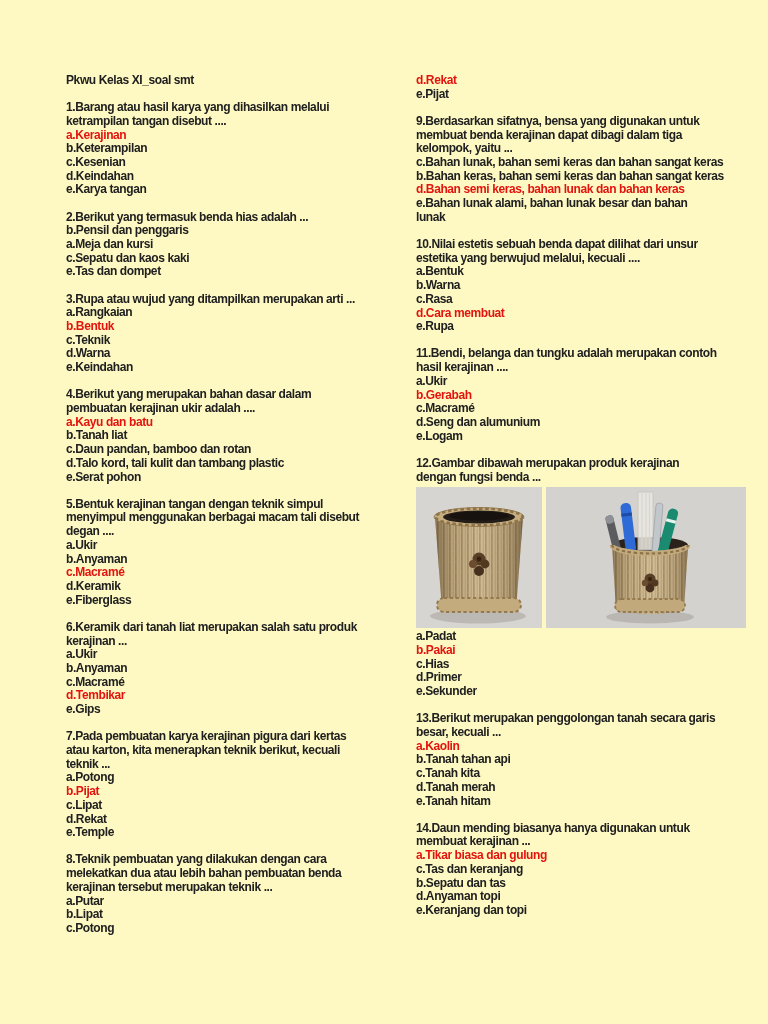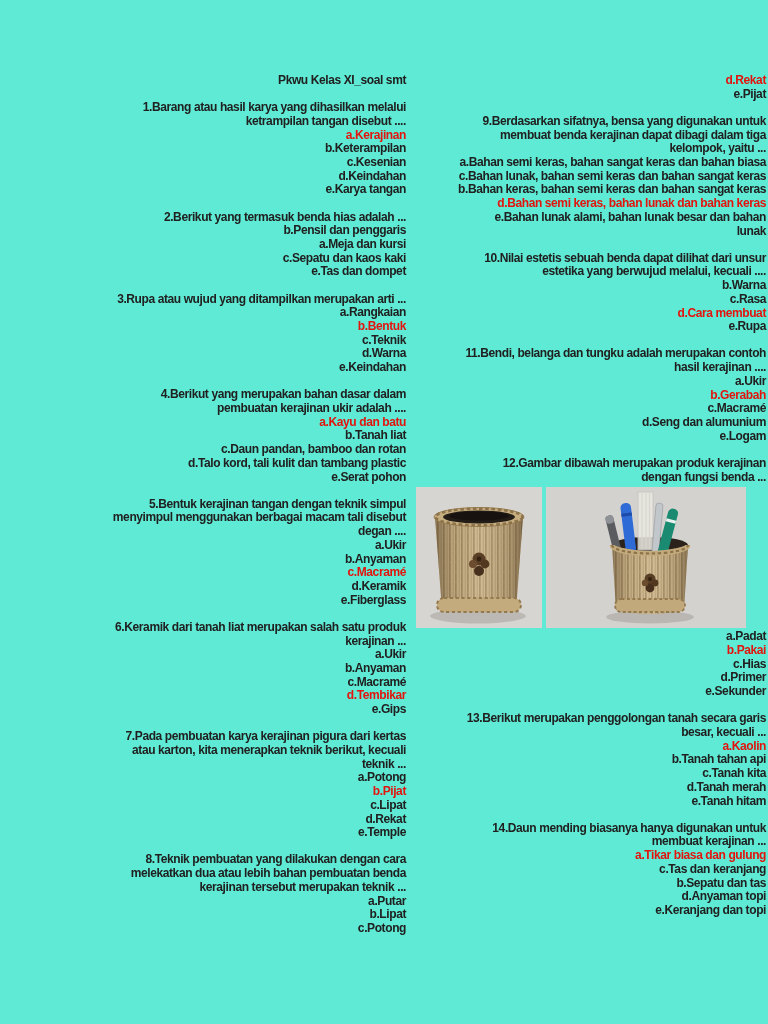--- a/index.html
+++ b/index.html
@@ -1,19 +1,19 @@
 <!DOCTYPE html>
 <html><head>
 <meta charset="utf-8">
 <style>
   html,body{margin:0;padding:0;background:#ffffff;}
   .page{
-    position:relative;width:768px;height:1024px;background:#5eead4;overflow:hidden;
+    position:relative;width:768px;height:1024px;background:#fef9c3;overflow:hidden;
     font-family:"Liberation Sans",sans-serif;font-weight:700;
-    color:#202020;font-size:12px;line-height:13.7px;letter-spacing:-0.4px;text-align:right;
+    color:#202020;font-size:12px;line-height:13.7px;letter-spacing:-0.4px;
   }
   .col{position:absolute;top:74px;}
   .col-left{left:66px;width:340px;}
   .col-right{left:416px;width:350px;}
   .qblock{margin-bottom:13.5px;}
   .title{margin-bottom:13.5px;}
   .qtext,.opt{white-space:pre;}
   .red{color:#e3130d;}
   .figure{display:flex;gap:4px;margin:3px 0 2px 0;width:330px;height:141px;}
   .figure svg{display:block;flex:0 0 auto;}
@@ -97,30 +97,30 @@
     </div>
   <div class="col col-right" id="col-right">
       <div class="qblock">
         <div class="opt red">d.Rekat</div>
         <div class="opt">e.Pijat</div>
       </div>
       <div class="qblock">
         <div class="qtext">9.Berdasarkan sifatnya, bensa yang digunakan untuk
 membuat benda kerajinan dapat dibagi dalam tiga
 kelompok, yaitu ...</div>
-        <div class="opt">a.Bahan semi keras, bahan sangat keras dan bahan biasa</div>
         <div class="opt">c.Bahan lunak, bahan semi keras dan bahan sangat keras</div>
         <div class="opt">b.Bahan keras, bahan semi keras dan bahan sangat keras</div>
         <div class="opt red">d.Bahan semi keras, bahan lunak dan bahan keras</div>
         <div class="opt">e.Bahan lunak alami, bahan lunak besar dan bahan
 lunak</div>
       </div>
       <div class="qblock">
         <div class="qtext">10.Nilai estetis sebuah benda dapat dilihat dari unsur
 estetika yang berwujud melalui, kecuali ....</div>
+        <div class="opt">a.Bentuk</div>
         <div class="opt">b.Warna</div>
         <div class="opt">c.Rasa</div>
         <div class="opt red">d.Cara membuat</div>
         <div class="opt">e.Rupa</div>
       </div>
       <div class="qblock">
         <div class="qtext">11.Bendi, belanga dan tungku adalah merupakan contoh
 hasil kerajinan ....</div>
         <div class="opt">a.Ukir</div>
         <div class="opt red">b.Gerabah</div>

